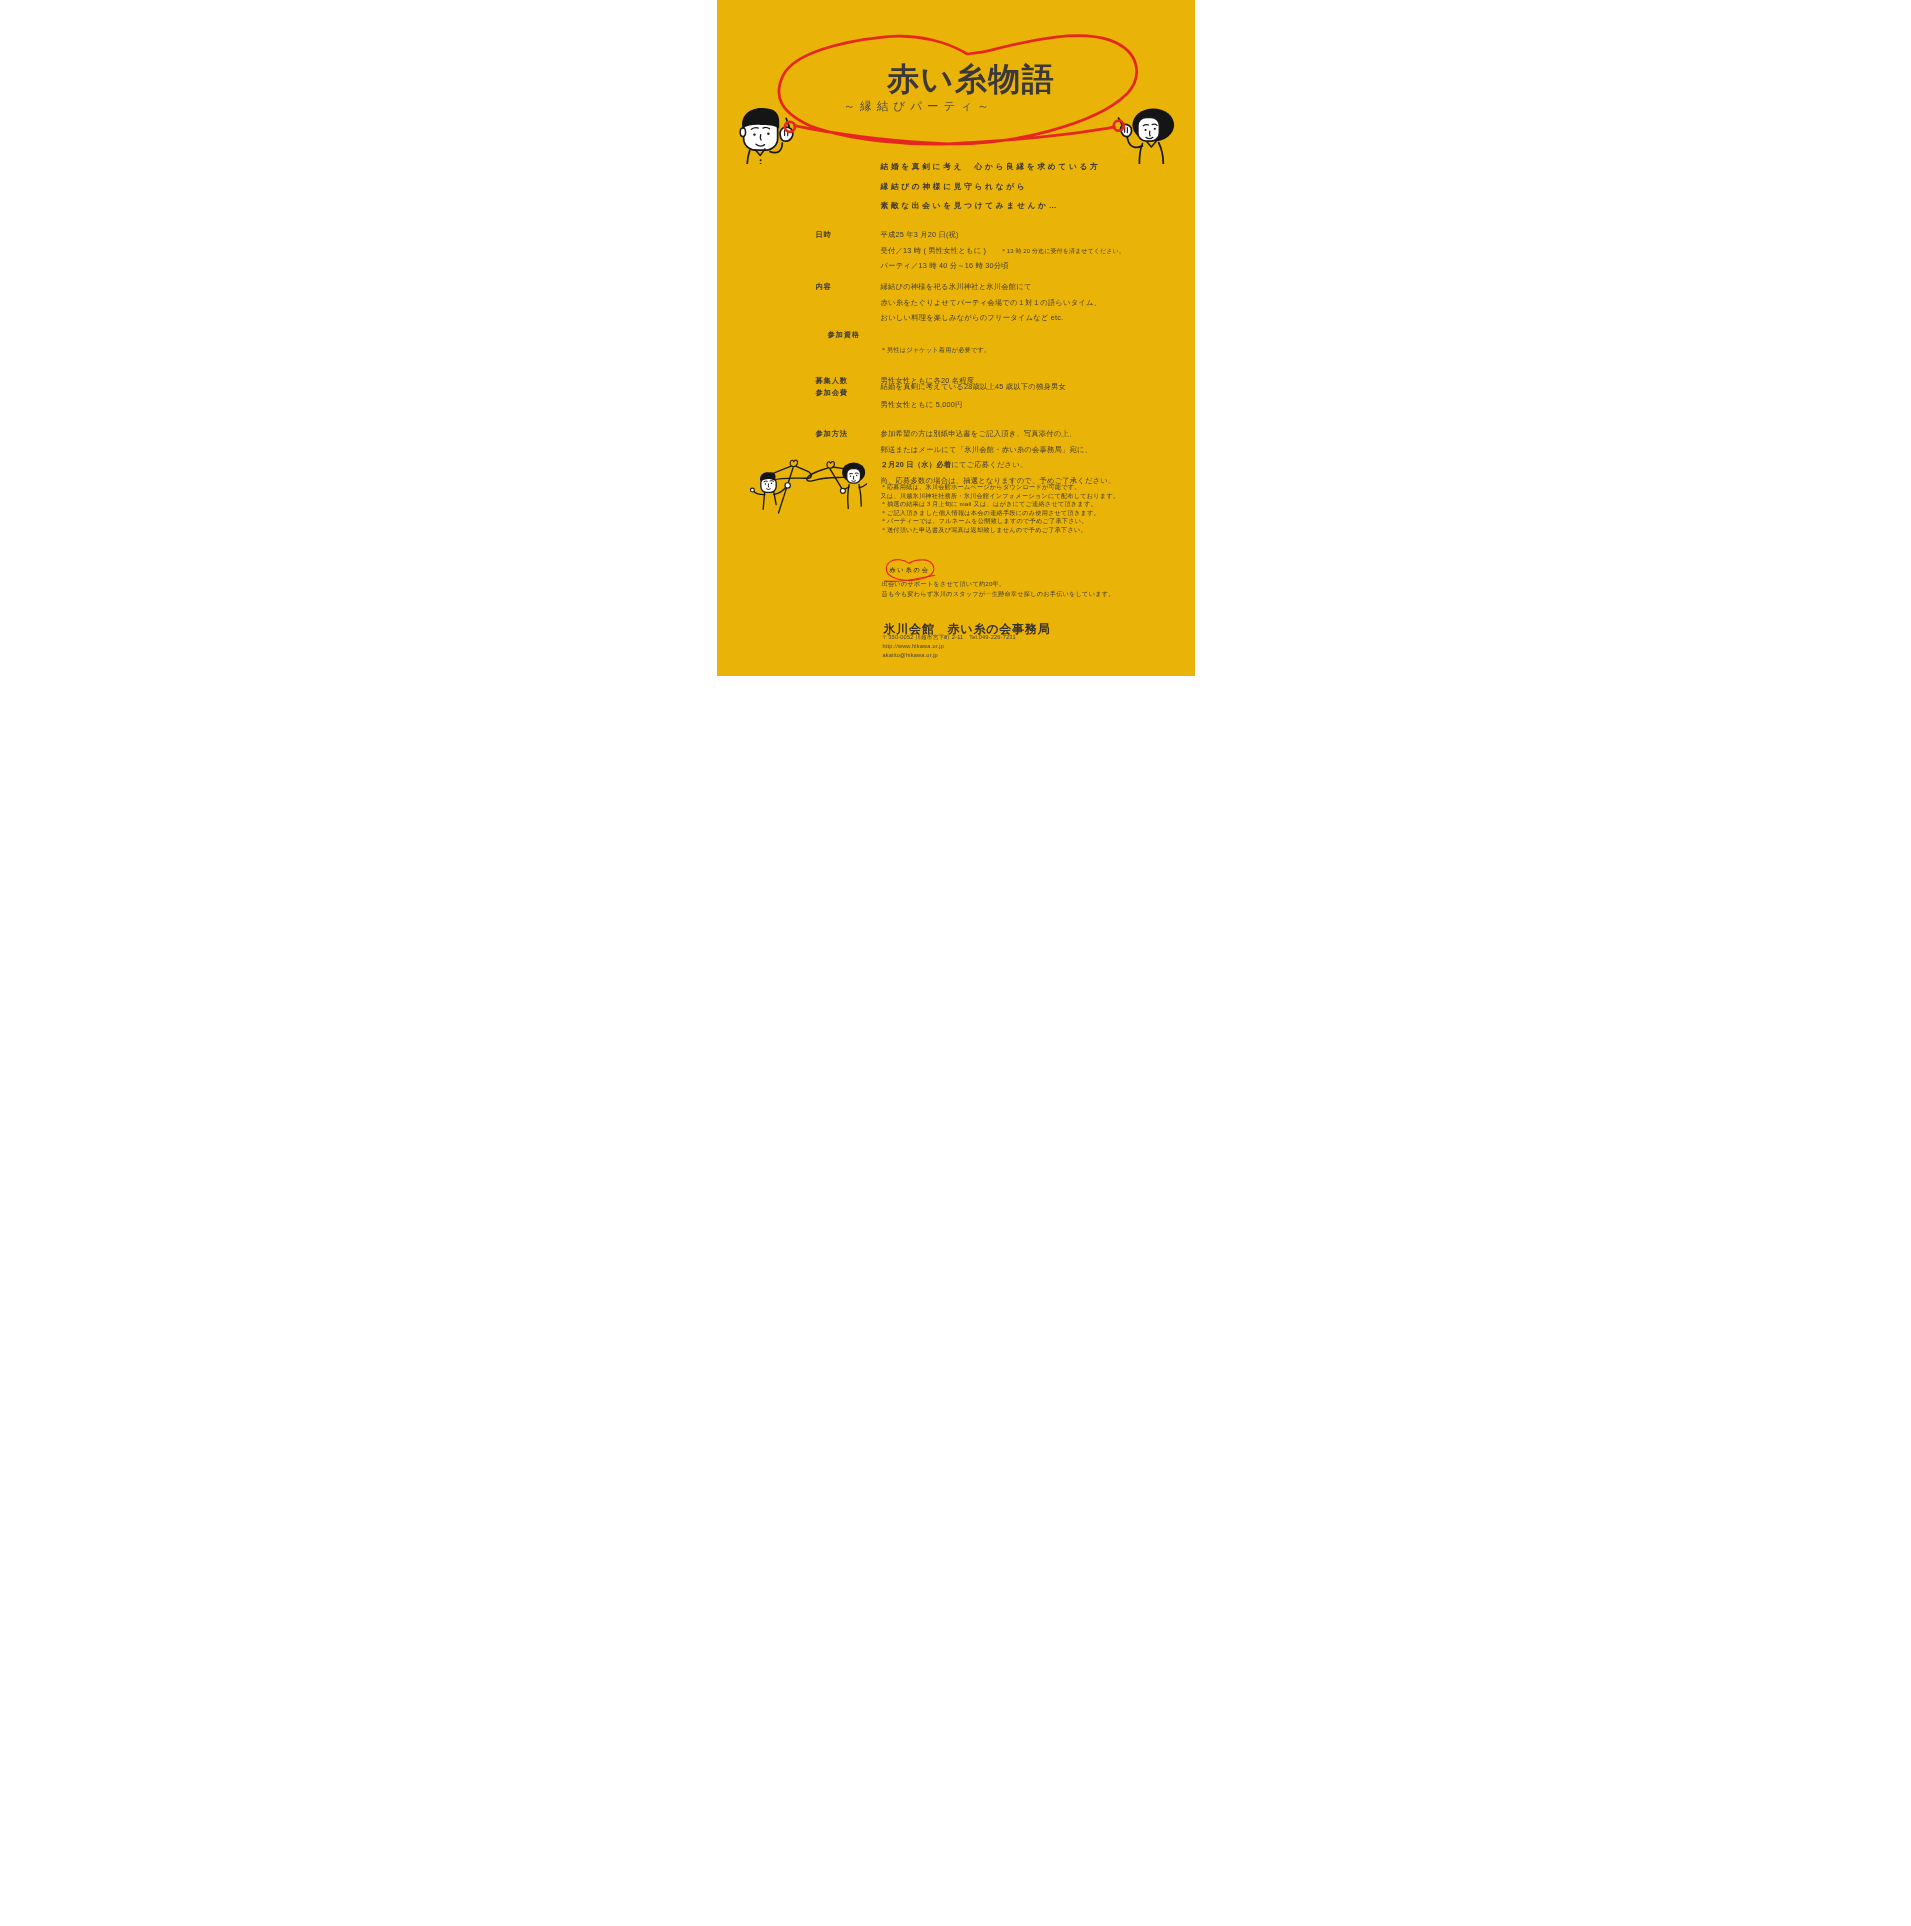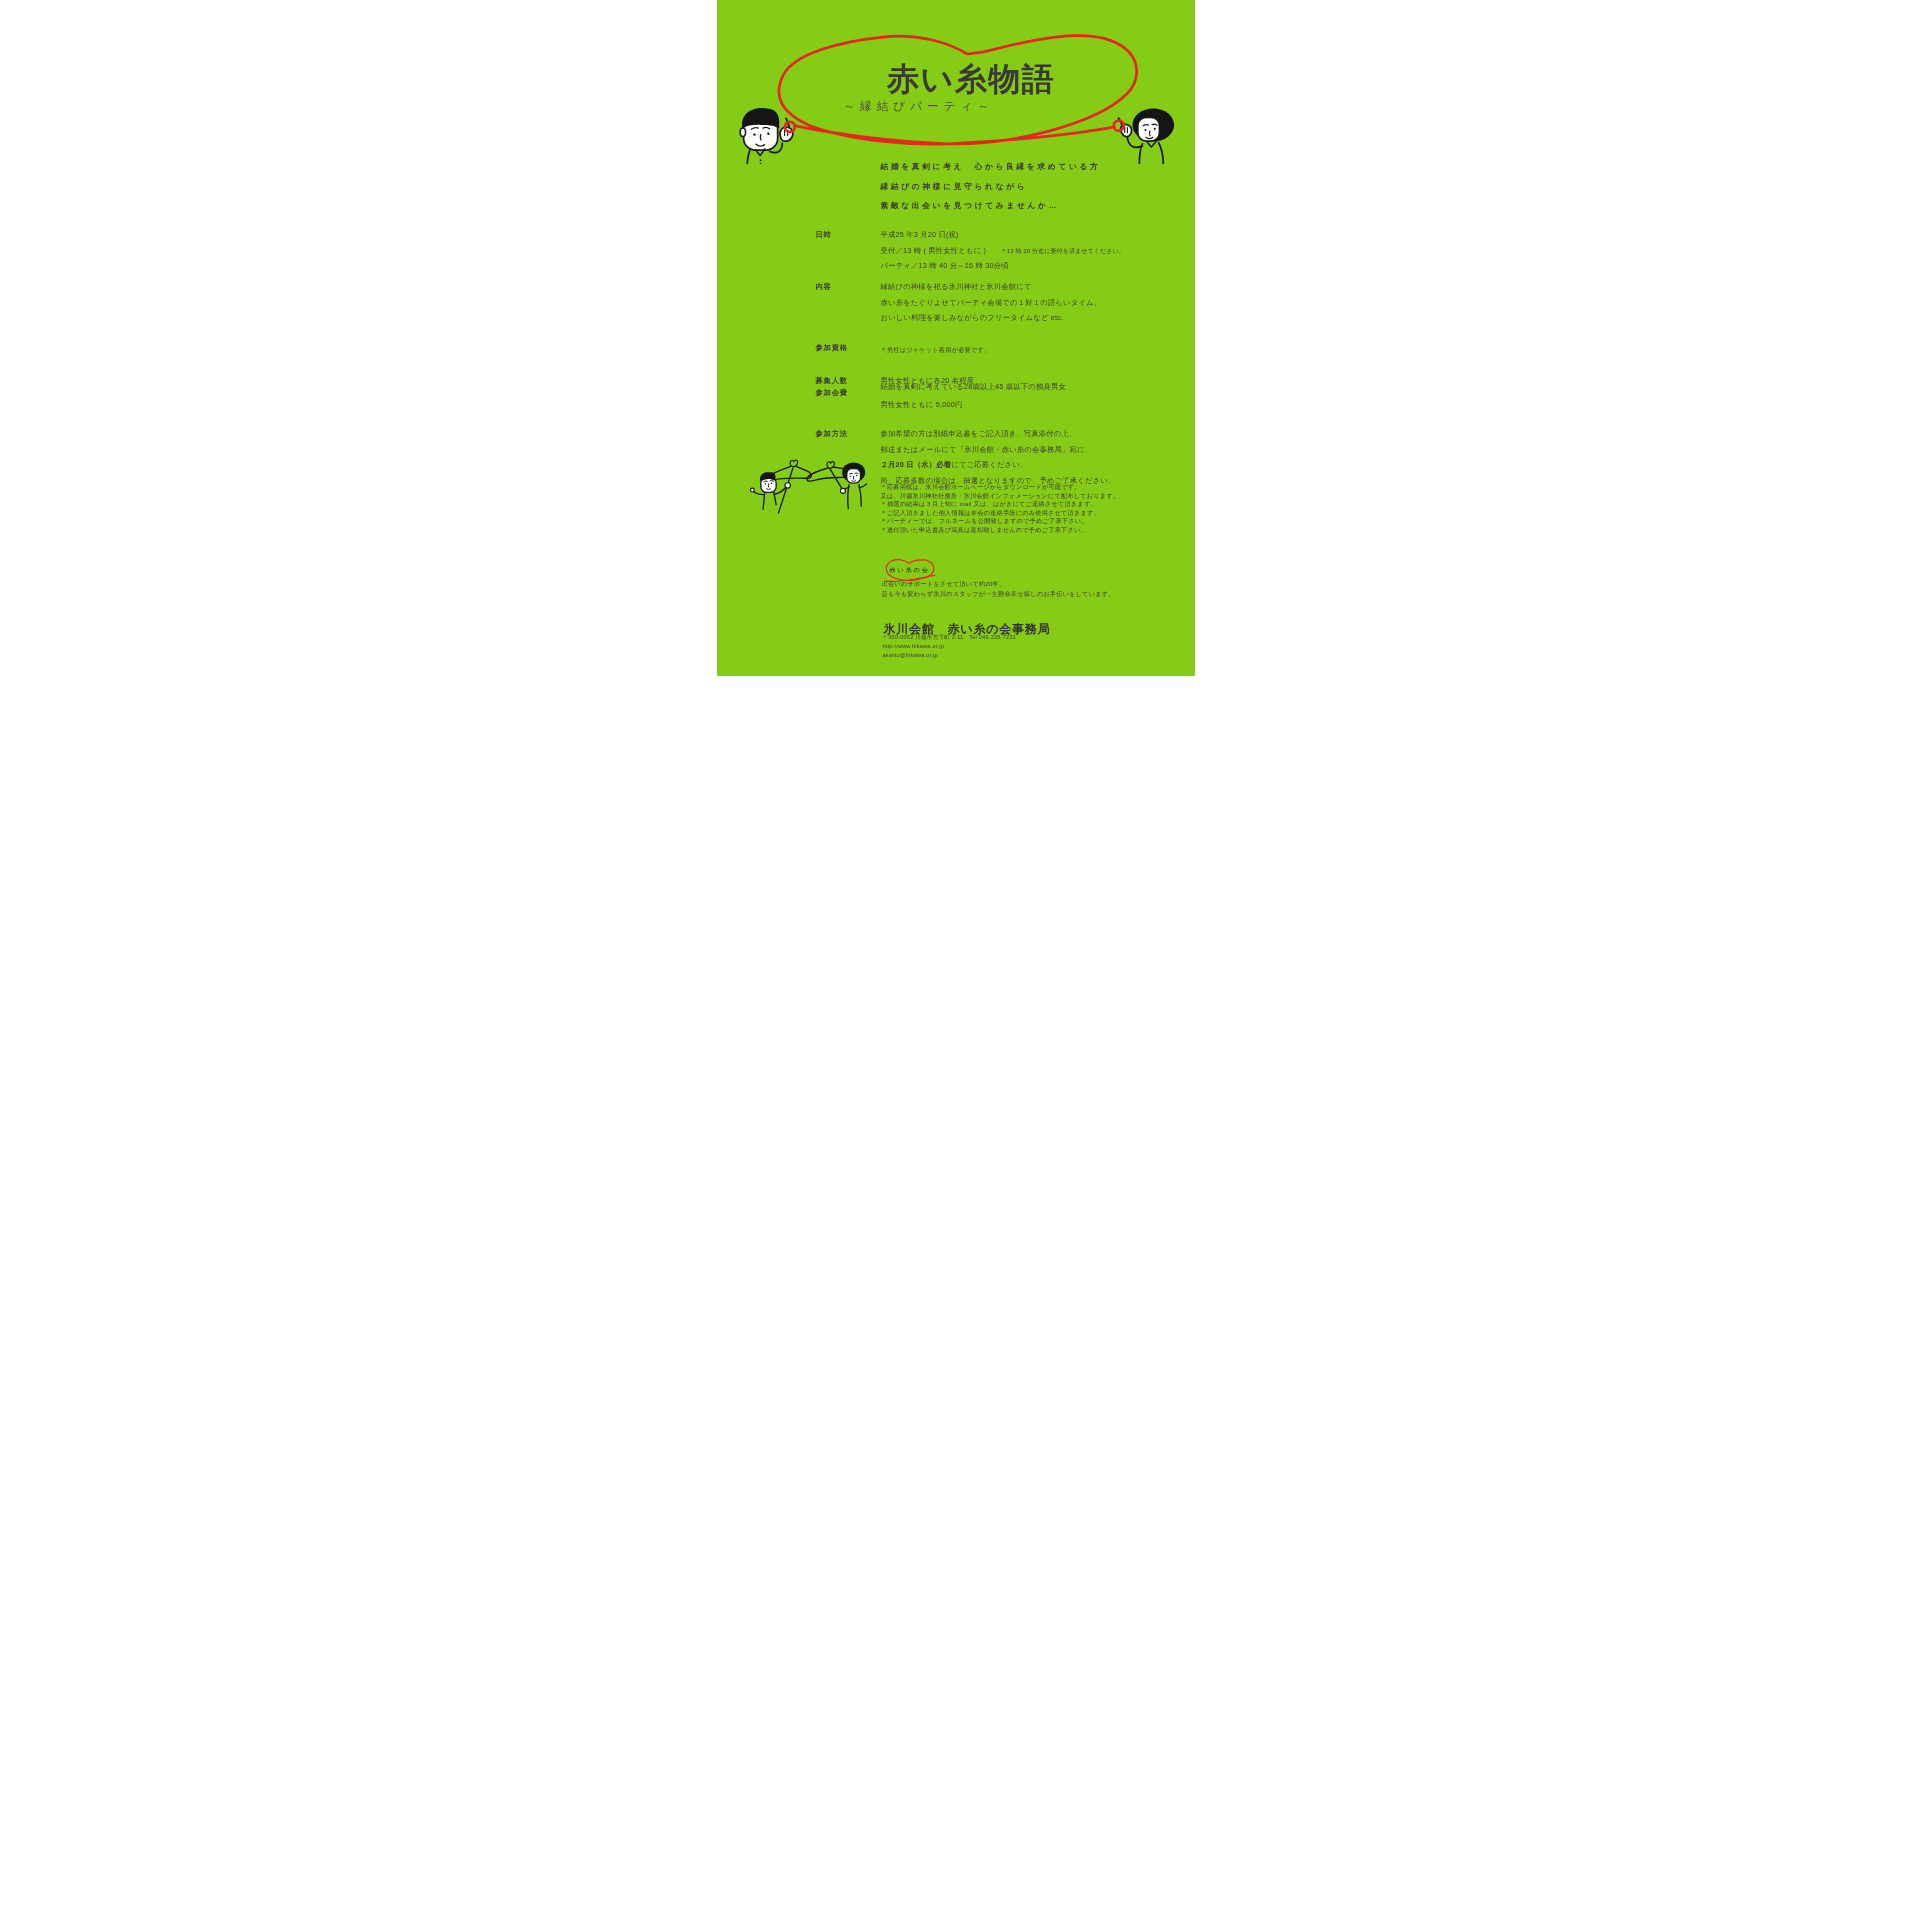--- a/index.html
+++ b/index.html
@@ -4,21 +4,21 @@
 <style>
   :root{
     --ink:#3d3a39;
     --red:#e5271f;
   }
   html,body{margin:0;padding:0;background:#ffffff;}
   .page{
     position:relative;
     width:478px;height:676px;
     margin:0 auto;
-    background:#84cc16;
+    background:#eab308;
     overflow:hidden;
     font-family:"Liberation Sans","DejaVu Sans",sans-serif;
     color:var(--ink);
   }
   .abs{position:absolute;white-space:nowrap;}
   .title{
     left:139px;top:58px;width:231px;
     text-align:center;
     font-size:32px;font-weight:800;letter-spacing:1.5px;
     color:#3b3837;
@@ -129,21 +129,21 @@
   <div class="abs lbl" style="top:230px;">日時</div>
   <div class="abs row" style="top:230px;">平成25 年3 月20 日(祝)</div>
   <div class="abs row" style="top:246px;"><span>受付／13 時 ( 男性女性ともに )</span><span class="inline-note">＊13 時 20 分迄に受付を済ませてください。</span></div>
   <div class="abs row" style="top:261px;">パーティ／13 時 40 分～16 時 30分頃</div>
 
   <div class="abs lbl" style="top:282px;">内容</div>
   <div class="abs row" style="top:282px;">縁結びの神様を祀る氷川神社と氷川会館にて</div>
   <div class="abs row" style="top:298px;">赤い糸をたぐりよせてパーティ会場での１対１の語らいタイム、</div>
   <div class="abs row" style="top:313px;">おいしい料理を楽しみながらのフリータイムなど etc.</div>
 
-  <div class="abs lbl" style="top:343px;">参加資格</div>
+  <div class="abs lbl" style="top:330px;margin-left:12px;">参加資格</div>
   <div class="abs row" style="top:334px;margin-top:48px;">結婚を真剣に考えている28歳以上45 歳以下の独身男女</div>
   <div class="abs small-note" style="top:346px;">＊男性はジャケット着用が必要です。</div>
 
   <div class="abs lbl" style="top:376px;">募集人数</div>
   <div class="abs row" style="top:376px;">男性女性ともに各20 名程度</div>
 
   <div class="abs lbl" style="top:388px;">参加会費</div>
   <div class="abs row" style="top:400px;">男性女性ともに 5,000円</div>
 
   <div class="abs lbl" style="top:429px;">参加方法</div>

